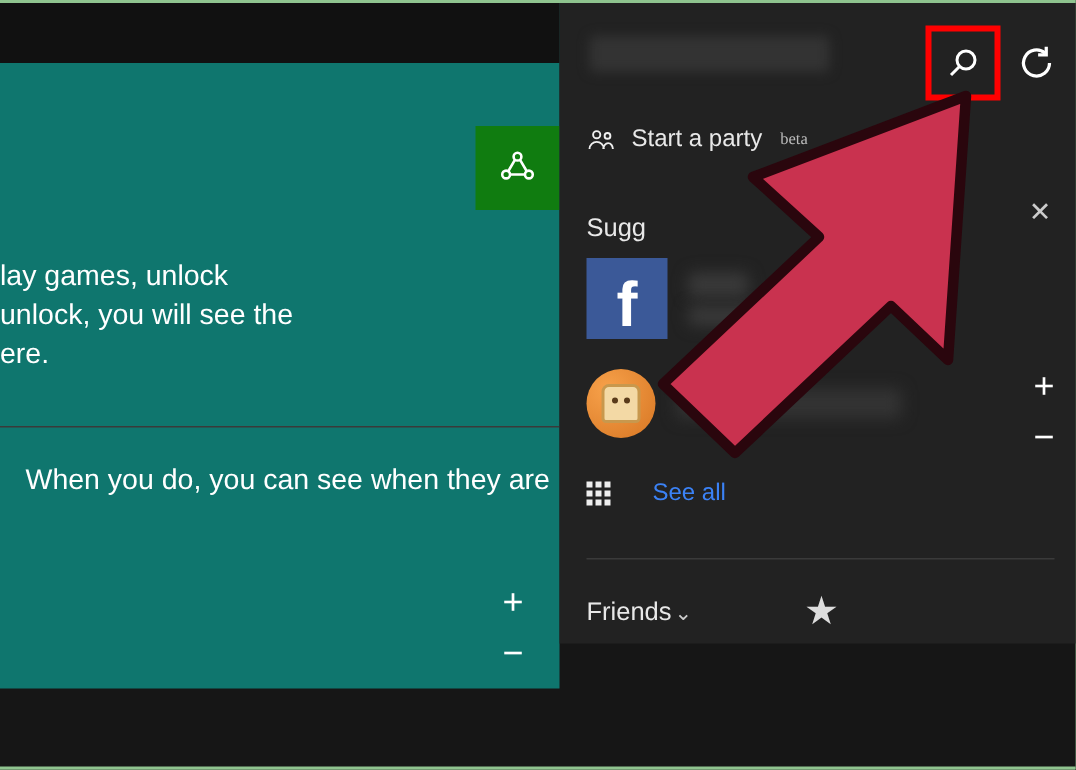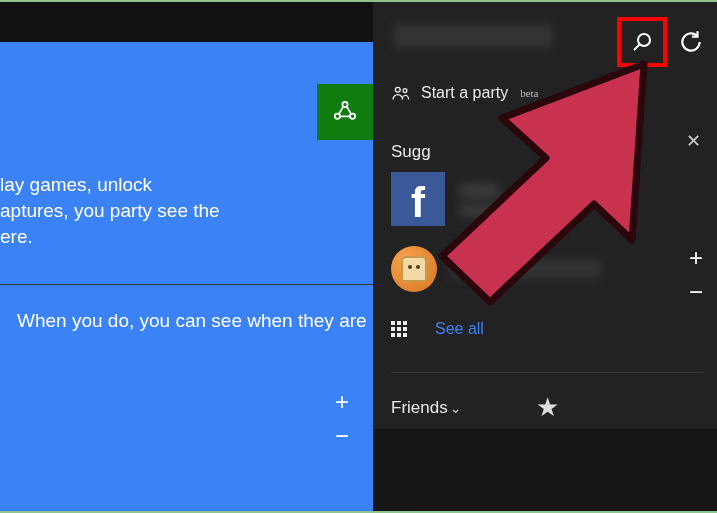--- a/index.html
+++ b/index.html
@@ -1,18 +1,18 @@
 <!DOCTYPE html>
 <html><head>
 <meta charset="utf-8">
 <style>
   * { margin: 0; padding: 0; box-sizing: border-box; }
   html, body { width: 717px; height: 513px; overflow: hidden; background: #8fc48f; font-family: "Segoe UI", Arial, sans-serif; }
   .frame { position: absolute; left: 0; top: 2px; width: 717px; height: 509px; background: #161616; }
-  .left-pane { position: absolute; left: 0; top: 0; width: 373px; height: 509px; background: #3b82f6; }
+  .left-pane { position: absolute; left: 0; top: 0; width: 373px; height: 457px; background: #0f766e; }
   .right-pane { position: absolute; left: 373px; top: 0; width: 344px; height: 427px; background: #222; }
   .top-bar { height: 40px; background: #111; }
   .share-box { position: absolute; right: 0; top: 82px; width: 56px; height: 56px; background: #107c10; display: flex; align-items: center; justify-content: center; }
   .left-text { position: absolute; left: 0; top: 170px; color: #fff; font-size: 19px; line-height: 26px; width: 260px; }
   .hr { position: absolute; left: 0; top: 282px; width: 373px; height: 1px; background: #3a3a3a; }
   .left-text2 { position: absolute; left: 0; top: 306px; color: #fff; font-size: 19px; line-height: 26px; width: 373px; padding-left: 17px; }
   .pm-left { position: absolute; right: 24px; display: flex; flex-direction: column; gap: 14px; align-items: center; }
   .pm-left.plus-minus { top: 390px; }
   .plus, .minus { color: #fff; font-size: 24px; font-weight: 300; line-height: 20px; cursor: pointer; }
   .user-blur { position: absolute; left: 20px; top: 22px; width: 160px; height: 24px; background: #333; filter: blur(4px); border-radius: 4px; }
@@ -73,21 +73,21 @@
       <svg width="26" height="26" viewBox="0 0 24 24" fill="none" stroke="#fff" stroke-width="1.6">
         <circle cx="12" cy="5" r="2.4"></circle>
         <circle cx="5" cy="16" r="2.4"></circle>
         <circle cx="19" cy="16" r="2.4"></circle>
         <path d="M10.5 6.8 L6.3 14 M13.5 6.8 L17.7 14 M7.3 16 L16.7 16"></path>
       </svg>
     </div>
 
     <div class="left-text">
       <span>lay games, unlock</span><br>
-      <span>aptures, you party see the</span><br>
+      <span>unlock, you will see the</span><br>
       <span>ere.</span>
     </div>
 
     <div class="hr"></div>
 
     <div class="left-text2">
       <span>When you do, you can see when they are</span>
     </div>
 
     <div class="pm-left plus-minus">

